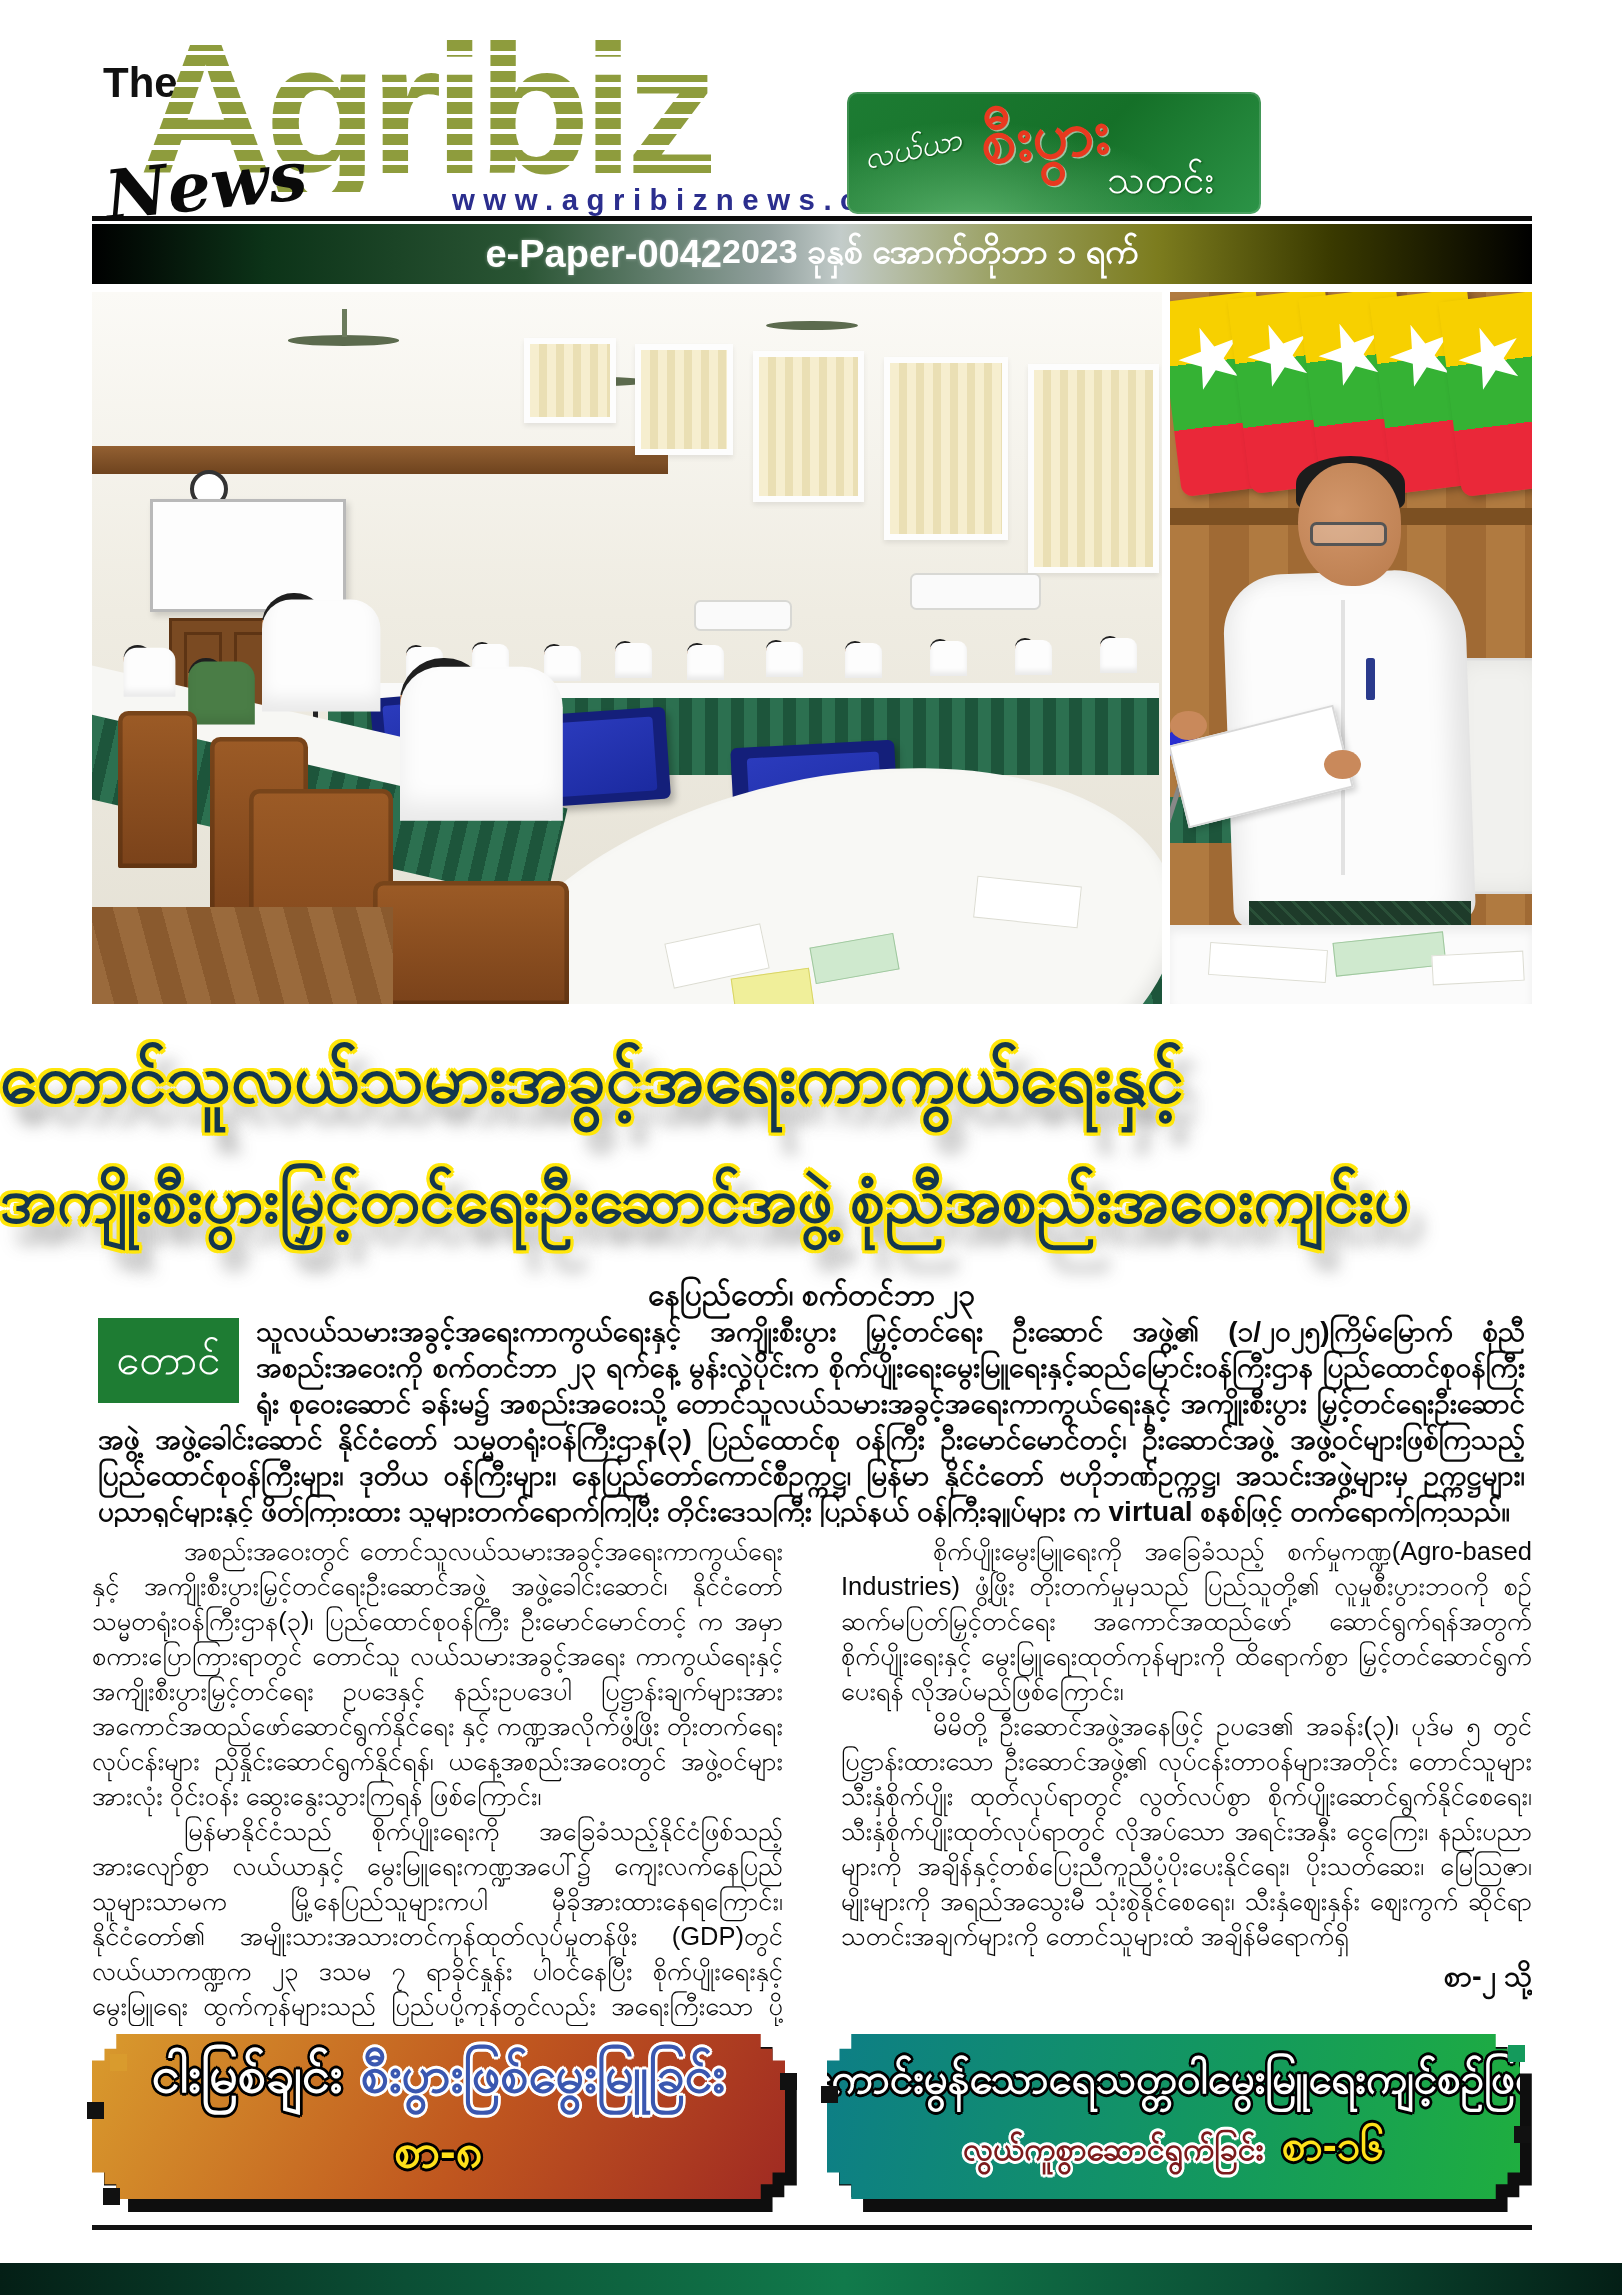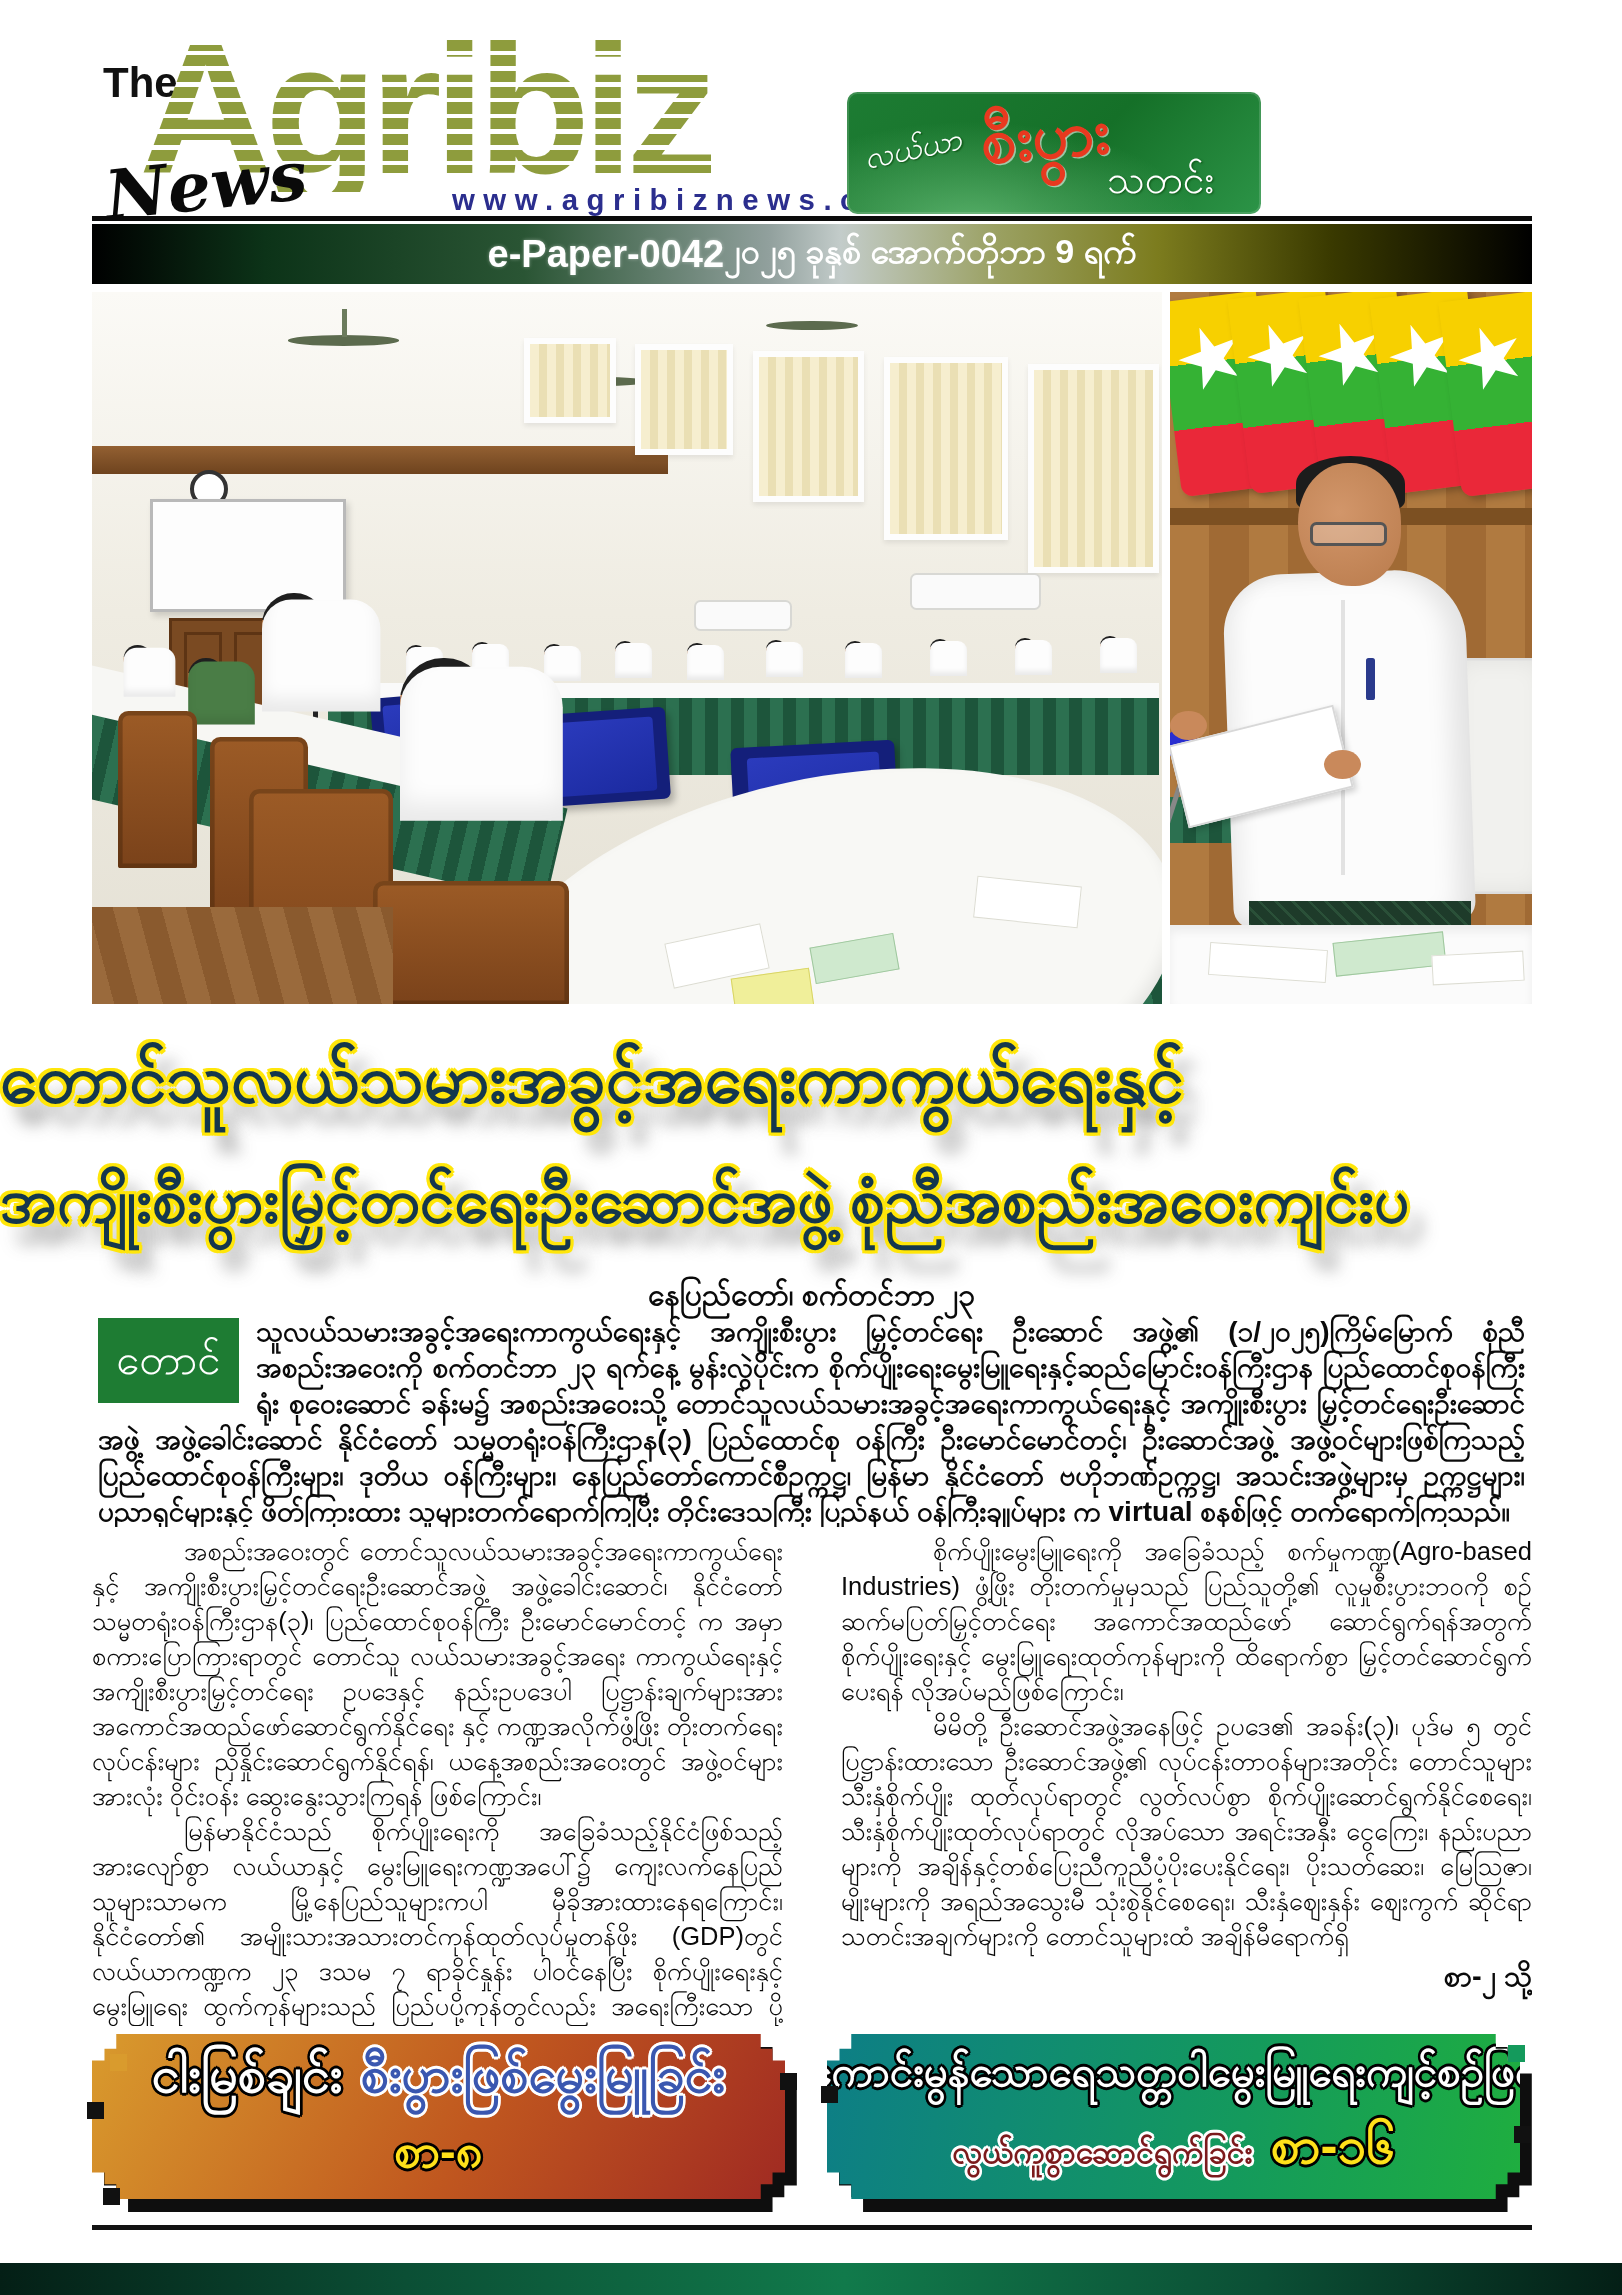--- a/index.html
+++ b/index.html
@@ -153,21 +153,21 @@
   .ob { text-shadow:2.6px 0 0 #000,-2.6px 0 0 #000,0 2.6px 0 #000,0 -2.6px 0 #000,2px 2px 0 #000,-2px -2px 0 #000,
         2px -2px 0 #000,-2px 2px 0 #000; }
   .ow { text-shadow:2.6px 0 0 #fff,-2.6px 0 0 #fff,0 2.6px 0 #fff,0 -2.6px 0 #fff,2px 2px 0 #fff,-2px -2px 0 #fff,
         2px -2px 0 #fff,-2px 2px 0 #fff; }
   .bline { display:flex; gap:18.3px; align-items:baseline; }
   .bw1 { font-size:50px; font-weight:bold; color:#fff; }
   .bb1 { font-size:50px; font-weight:bold; color:#3a57b0; }
   .bp1 { font-size:47px; font-weight:bold; color:#ffe11a; }
   .gw1 { font-size:42px; font-weight:bold; color:#fff; }
   .gr2 { font-size:32px; font-weight:bold; color:#7c1a1c; }
-  .gp2 { font-size:51px; font-weight:bold; color:#ffe11a; }
+  .gp2 { font-size:42px; font-weight:bold; color:#ffe11a; }
 
   .bottom-rule { position:absolute; left:92px; top:2225px; width:1440px; height:5.2px; background:#121212; }
   .footer-bar { position:absolute; left:0; top:2263px; width:1623px; height:33px;
                 background:linear-gradient(90deg,#041f16 0%, #0b4f35 25%, #117a4b 52%, #0b4f35 78%, #041f16 100%); }
 </style>
 </head>
 <body>
 
 <div class="page">
 
@@ -178,21 +178,21 @@
   <div class="m-badge">
     <span class="w1">လယ်ယာ</span>
     <span class="w2">စီးပွား</span>
     <span class="w3">သတင်း</span>
   </div>
 
   <div class="top-rule"></div>
 
   <div class="issue-bar">
     <span class="no">e-Paper-0042</span>
-    <span class="dt">၂၀၂၅ ခုနှစ် အောက်တိုဘာ 9 ရက်</span>
+    <span class="dt">2023 ခုနှစ် အောက်တိုဘာ ၁ ရက်</span>
   </div>
 
   <div class="photos">
 
     <div class="ph ph-left">
       <div class="fan" style="left:196px;top:43px;width:111px;height:10.5px;"></div>
       <div class="fanstem" style="left:250px;top:17px;width:5.2px;height:27.5px;"></div>
       <div class="fan" style="left:458px;top:85px;width:98px;height:9.2px;"></div>
       <div class="fanstem" style="left:505px;top:60px;width:5.2px;height:26px;"></div>
       <div class="fan" style="left:674px;top:29px;width:92px;height:9.2px;"></div>

